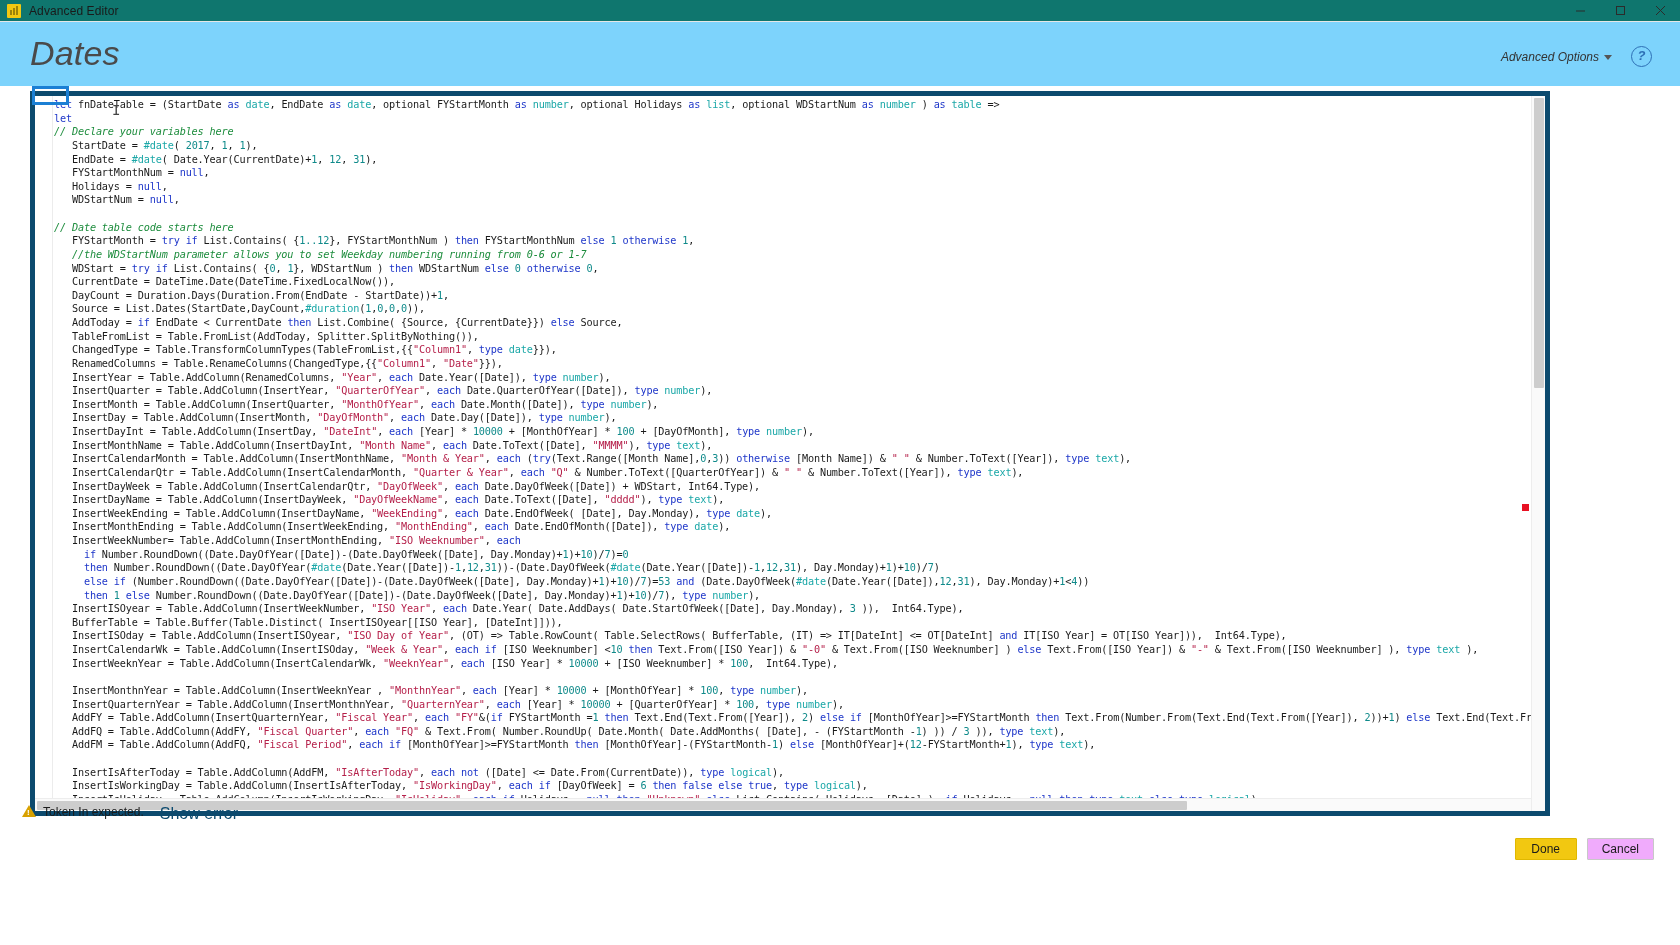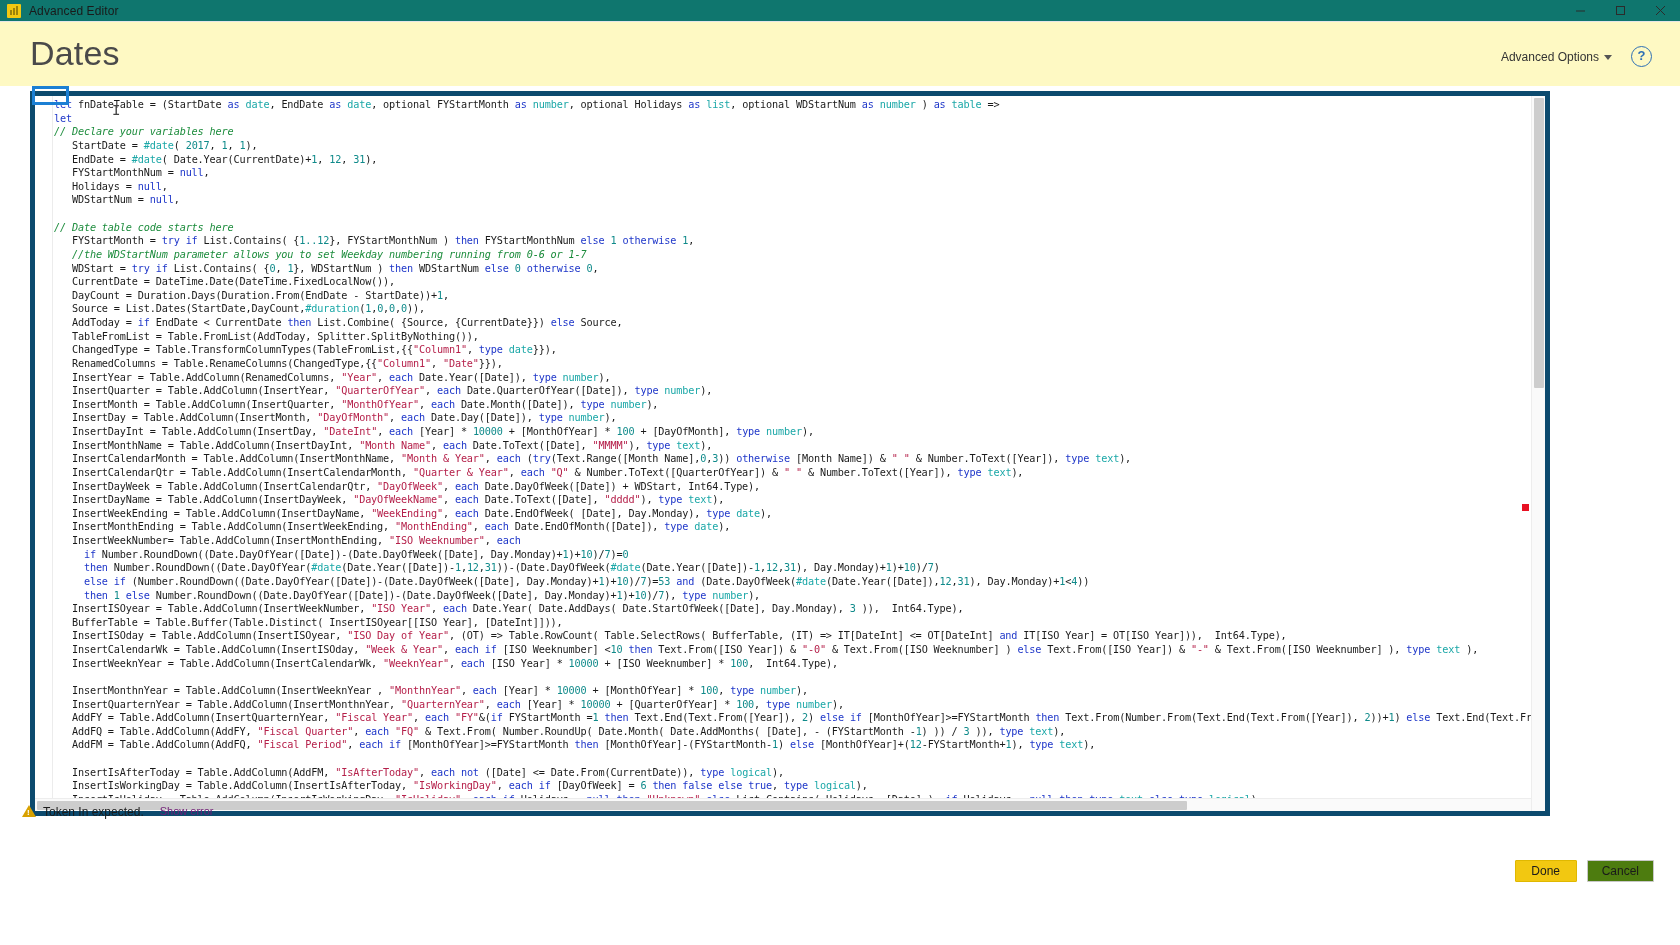--- a/index.html
+++ b/index.html
@@ -34,21 +34,22 @@
   }
   .win-btn {
     width: 40px; height: 22px; display: flex; align-items: center; justify-content: center;
     color: #2b2b2b;
   }
   .win-btn svg { display: block; }
 
   
   #header {
     position: absolute; top: 22px; left: 0; width: 1680px; height: 64px;
-    background: #fef9c3;
+    background: #7dd3fc;
+    font-style: italic;
   }
   #page-title {
     position: absolute; left: 30px; top: 10px;
     font-size: 34px; font-weight: 400; color: #4a4a4a; line-height: 42px;
     letter-spacing: .2px;
   }
   #display-options {
     position: absolute; right: 68px; top: 28px;
     font-size: 12px; color: #333; display: flex; align-items: center; gap: 5px;
   }
@@ -128,31 +129,31 @@
   }
   #warn-icon {
     width: 0; height: 0;
     border-left: 7px solid transparent; border-right: 7px solid transparent;
     border-bottom: 12px solid #d8a100; position: relative;
   }
   #warn-icon::after {
     content: "!"; position: absolute; left: -2px; top: 3px;
     font-size: 8px; color: #fff; font-weight: bold; font-family: "Liberation Sans", sans-serif;
   }
-  #show-error { color: #701a75; font-size: 11px; text-decoration: none; margin-left: 9px; }
+  #show-error { color: #0c4a6e; font-size: 16px; text-decoration: none; margin-left: 9px; }
 
   
   #footer {
-    position: absolute; right: 26px; top: 860px;
+    position: absolute; right: 26px; top: 838px;
     display: flex; gap: 10px;
   }
   .btn {
     height: 22px; min-width: 62px; padding: 0 14px;
     font-size: 12px; line-height: 20px; text-align: center;
-    border: 1px solid #c8c8c8; background: #4d7c0f; color: #1a1a1a;
+    border: 1px solid #c8c8c8; background: #f0abfc; color: #1a1a1a;
     border-radius: 1px;
   }
   .btn.primary { background: #f2c811; border-color: #e0b800; color: #1a1a1a; }
 </style>
 </head>
 <body>
 
 <div id="titlebar">
   <div id="app-icon">
       <i></i>

